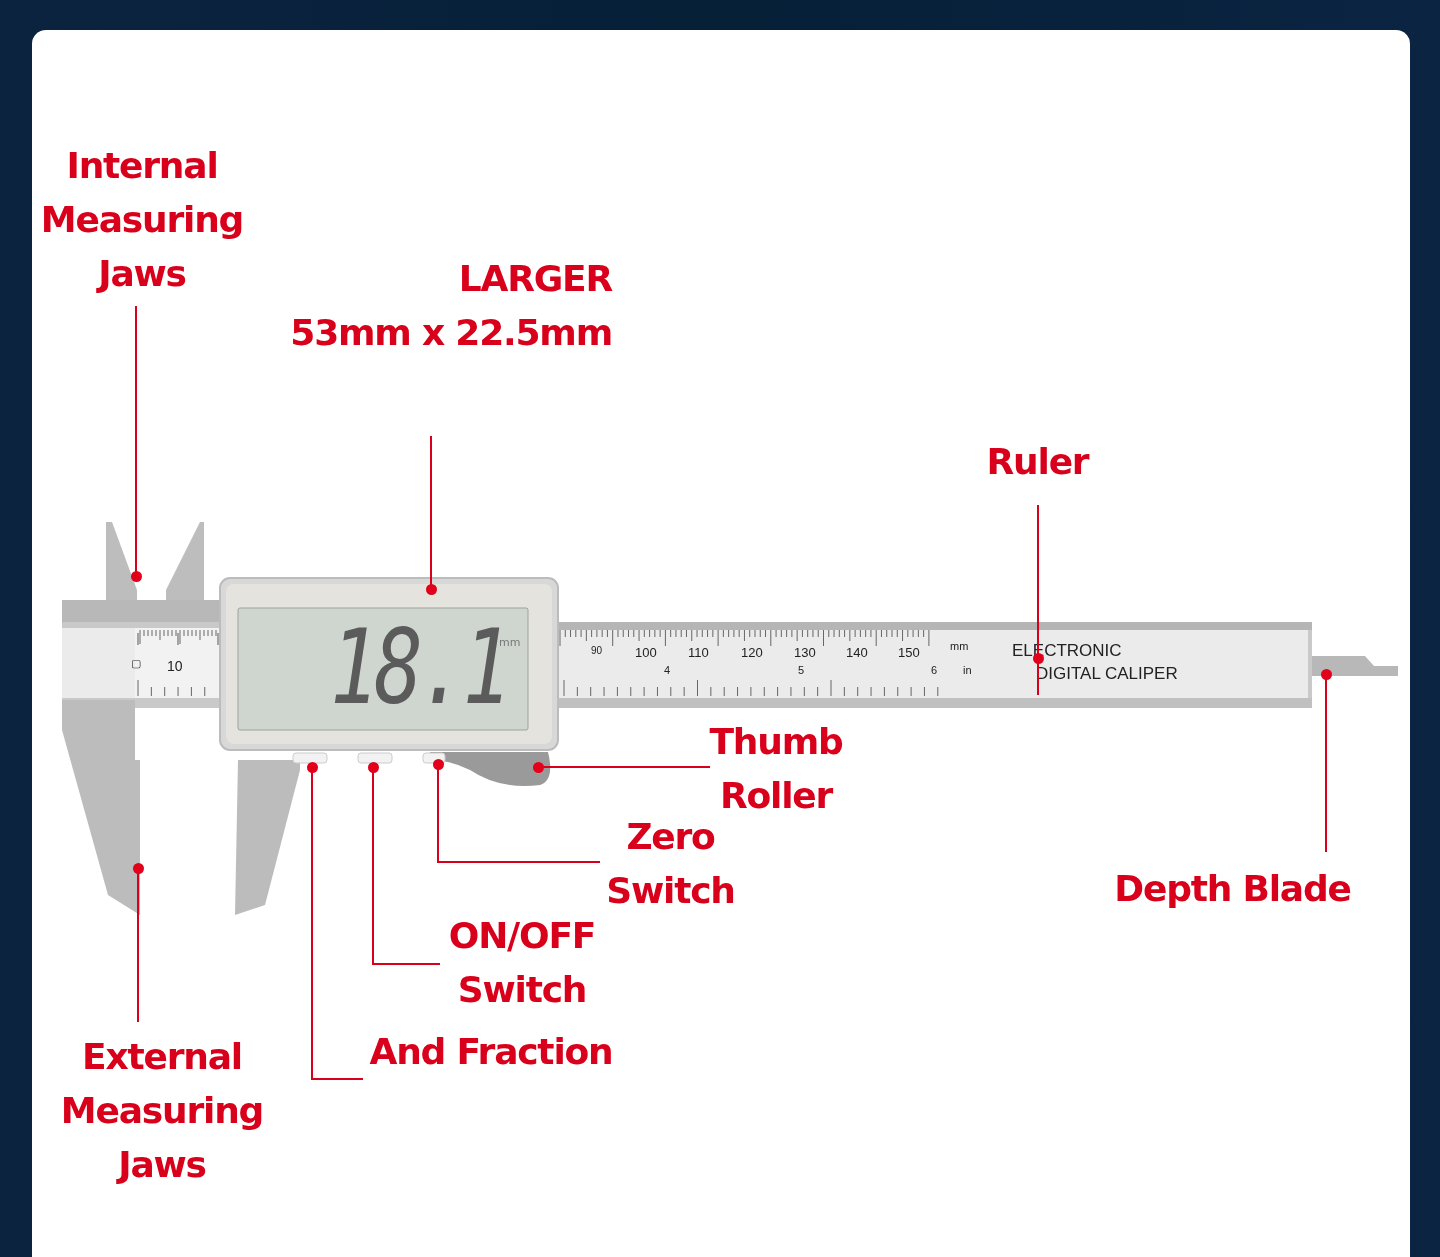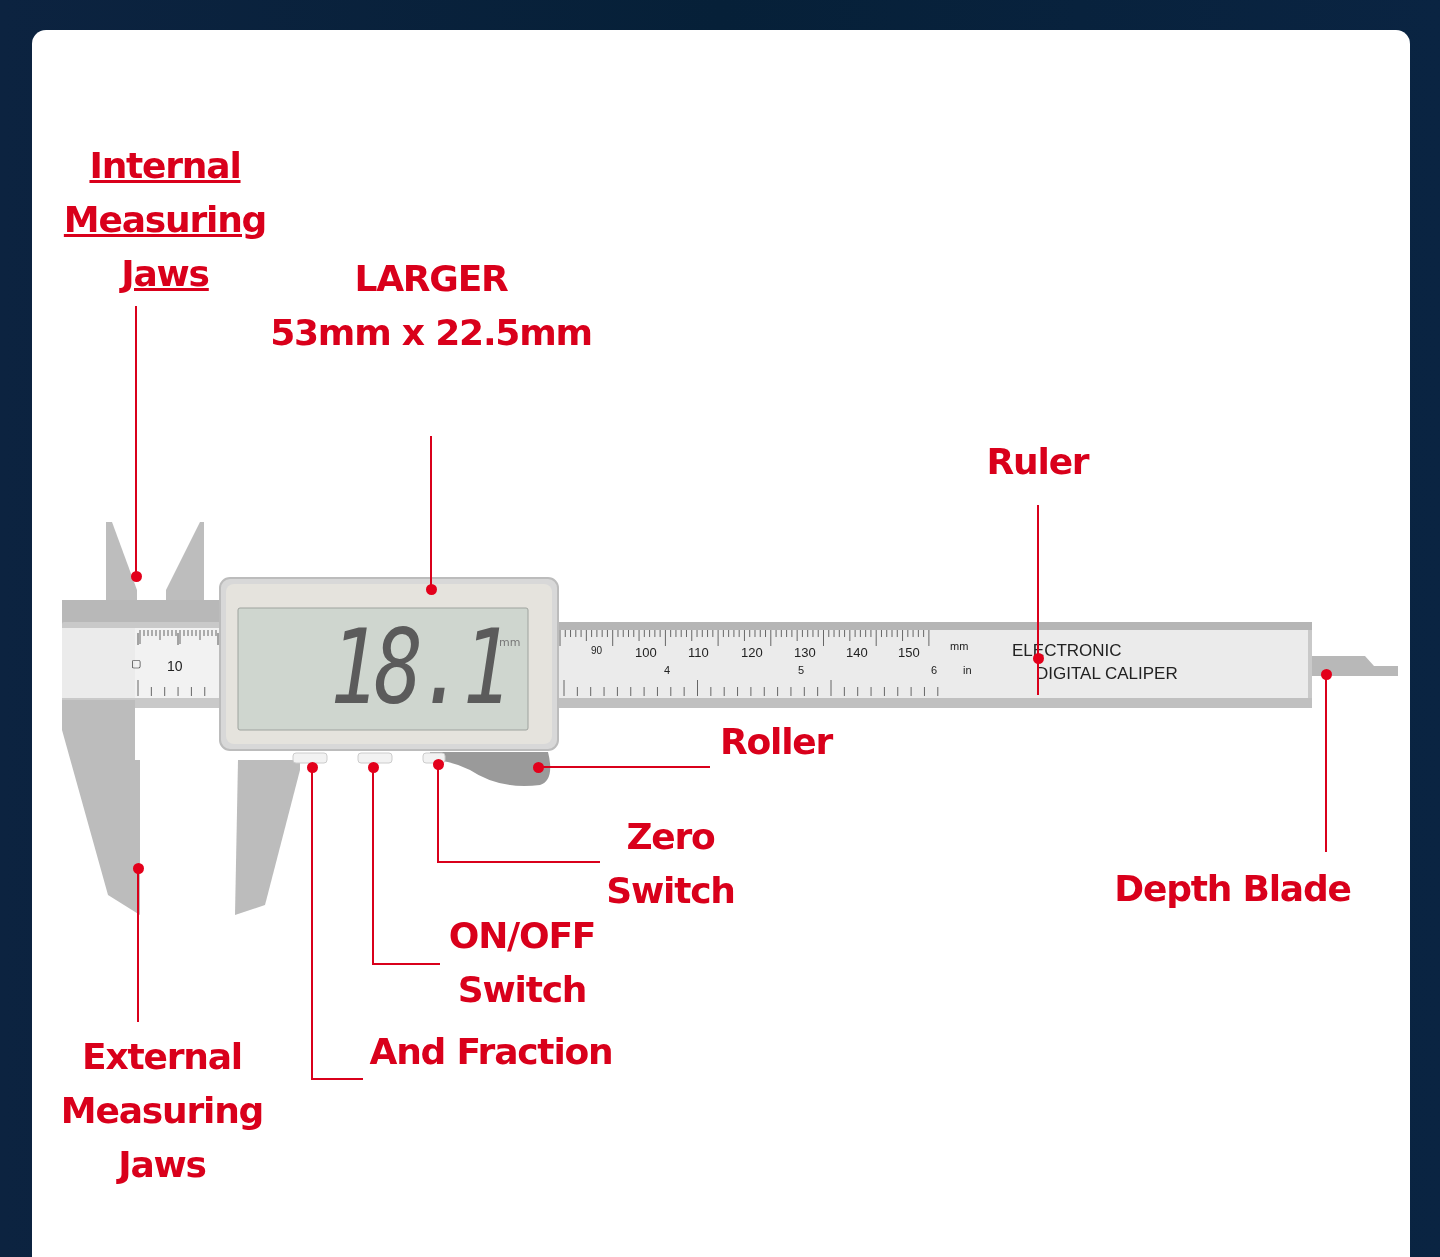--- a/index.html
+++ b/index.html
@@ -243,33 +243,34 @@
 <div class="line" style="left:311px;top:767px;width:2px;height:313px;"></div>
 <div class="line" style="left:311px;top:1078px;width:52px;height:2px;"></div>
 <div class="dot" style="left:312px;top:767px;"></div>
 
 <div class="line" style="left:1325px;top:674px;width:2px;height:178px;"></div>
 <div class="dot" style="left:1326px;top:674px;"></div>
 
 <div class="line" style="left:137px;top:868px;width:2px;height:154px;"></div>
 <div class="dot" style="left:138px;top:868px;"></div>
 
-<div class="lbl" style="left:56px;top:139px;width:218px;text-decoration:underline;">
+<div class="lbl" style="left:33px;top:139px;width:218px;">
   <span>Internal</span>
     <span>Measuring</span>
     <span>Jaws</span>
 </div>
-<div class="lbl" style="left:256px;top:252px;width:350px;">
+<div class="lbl" style="left:262px;top:252px;width:350px;text-align:right;">
   <span>LARGER</span>
     <span>53mm x 22.5mm</span>
 </div>
 <div class="lbl" style="left:970px;top:435px;width:135px;">
   <span>Ruler</span>
 </div>
 <div class="lbl" style="left:700px;top:715px;width:152px;">
+  <span>Thumb</span>
     <span>Roller</span>
 </div>
 <div class="lbl" style="left:598px;top:810px;width:145px;">
   <span>Zero</span>
     <span>Switch</span>
 </div>
 <div class="lbl" style="left:438px;top:909px;width:168px;">
   <span>ON/OFF</span>
     <span>Switch</span>
 </div>

